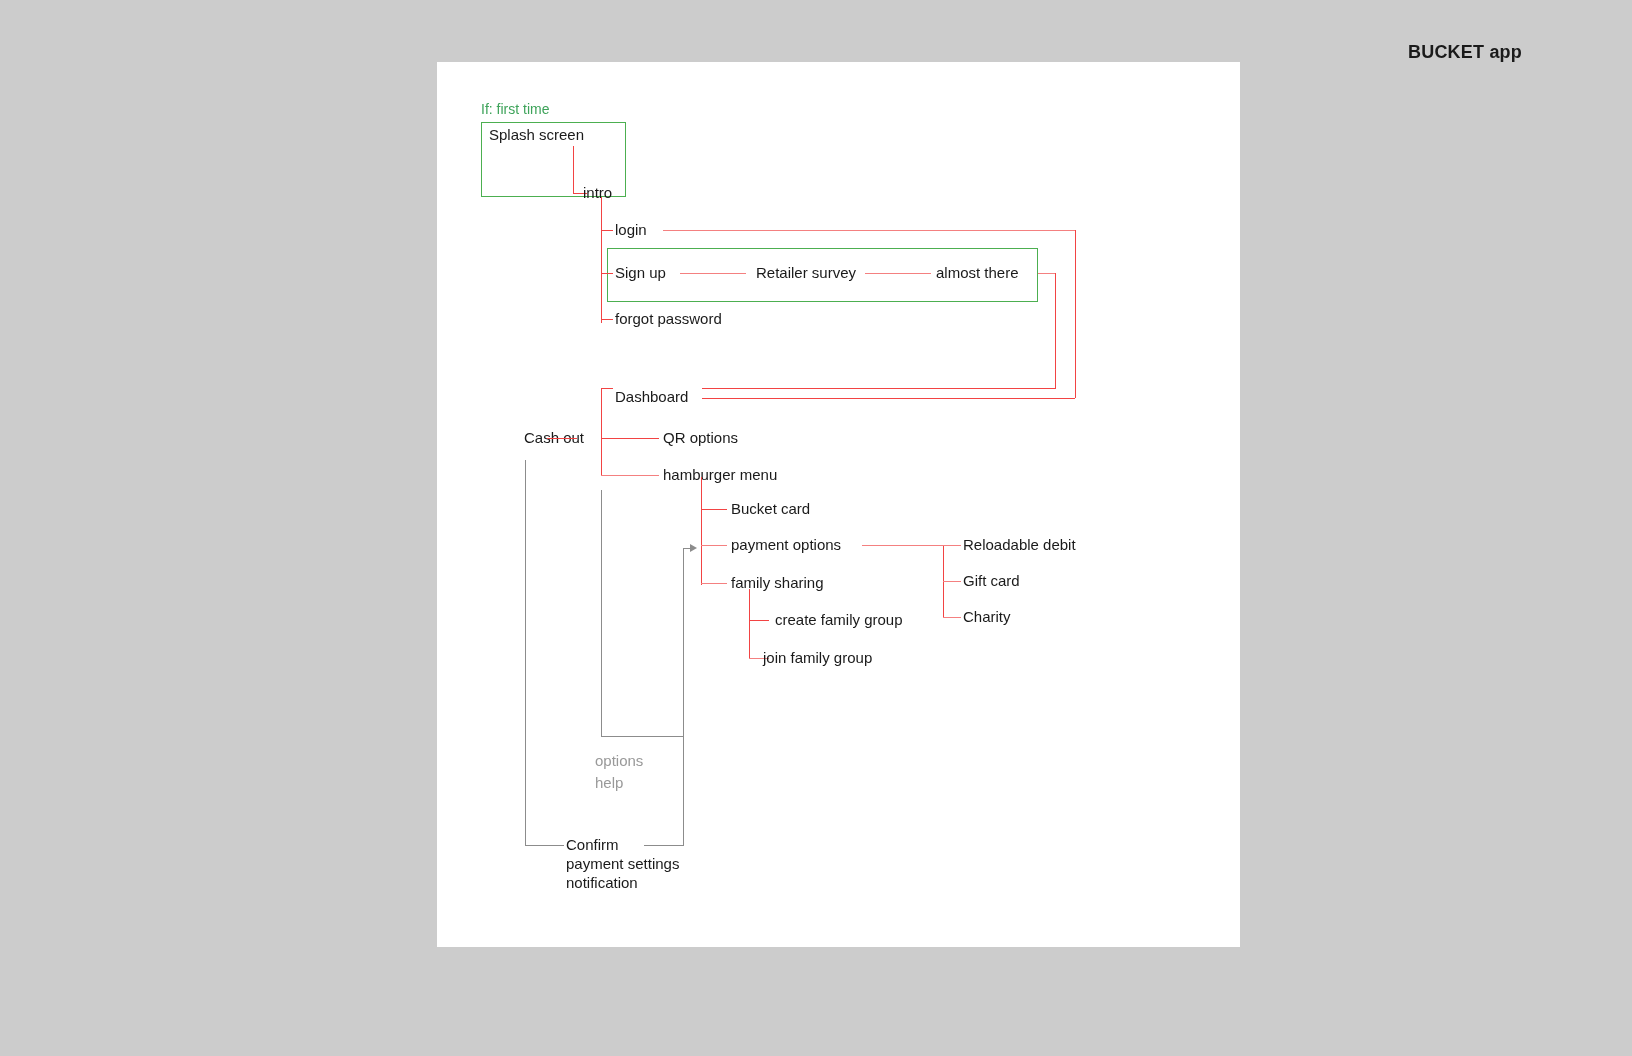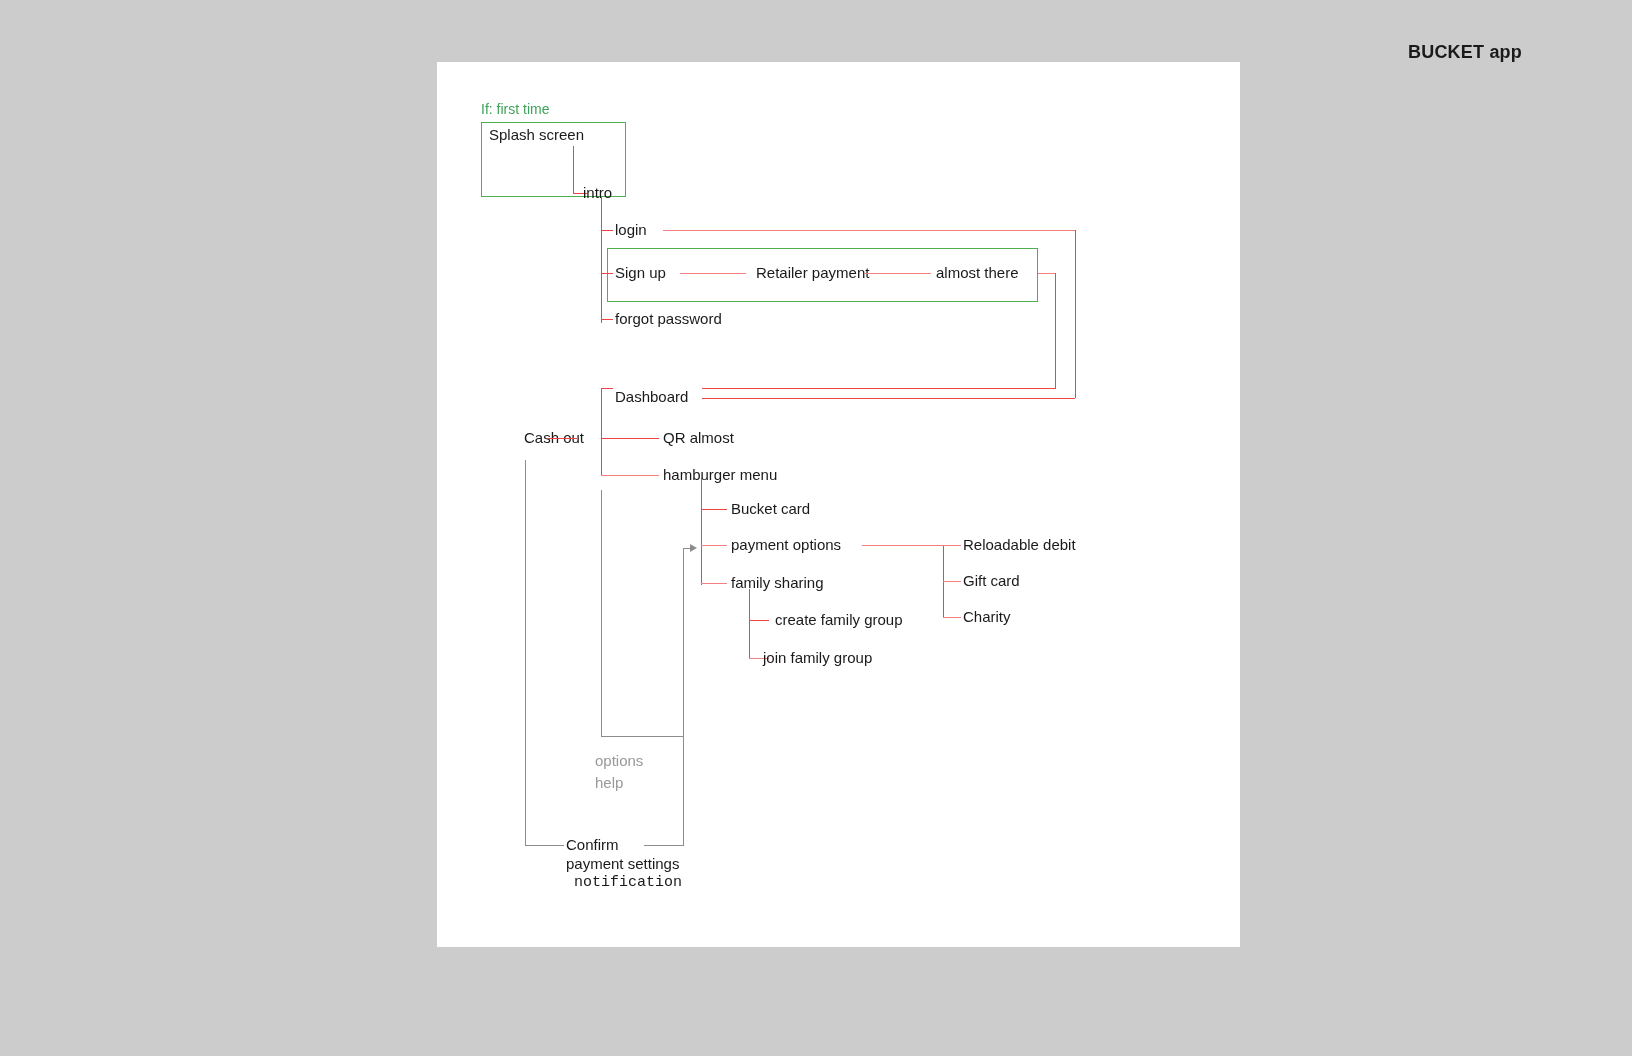--- a/index.html
+++ b/index.html
@@ -78,39 +78,39 @@
   <div class="hline" style="left:164px;top:168px;width:12px;"></div>
   <div class="node" style="left:178px;top:159px;">login</div>
   <div class="hline soft" style="left:226px;top:168px;width:412px;"></div>
   <div class="vline" style="left:638px;top:168px;height:168px;"></div>
   <div class="hline" style="left:265px;top:336px;width:373px;"></div>
 
   <div class="gbox" style="left:170px;top:186px;width:431px;height:54px;"></div>
   <div class="hline" style="left:164px;top:211px;width:12px;"></div>
   <div class="node" style="left:178px;top:202px;">Sign up</div>
   <div class="hline soft" style="left:243px;top:211px;width:66px;"></div>
-  <div class="node" style="left:319px;top:202px;">Retailer payment</div>
+  <div class="node" style="left:319px;top:202px;">Retailer survey</div>
   <div class="hline soft" style="left:428px;top:211px;width:66px;"></div>
   <div class="node" style="left:499px;top:202px;">almost there</div>
   <div class="hline soft" style="left:601px;top:211px;width:18px;"></div>
   <div class="vline" style="left:618px;top:211px;height:115px;"></div>
   <div class="hline" style="left:265px;top:326px;width:354px;"></div>
 
   <div class="hline" style="left:164px;top:257px;width:12px;"></div>
   <div class="node" style="left:178px;top:248px;">forgot password</div>
 
   <div class="vline" style="left:164px;top:326px;height:88px;"></div>
   <div class="hline" style="left:164px;top:326px;width:12px;"></div>
   <div class="node" style="left:178px;top:326px;">Dashboard</div>
 
   <div class="node" style="left:44px;top:367px;margin-left:43px;">Cash out</div>
   <div class="hline" style="left:110px;top:376px;width:30px;"></div>
 
   <div class="hline" style="left:164px;top:376px;width:58px;"></div>
-  <div class="node" style="left:226px;top:367px;">QR almost</div>
+  <div class="node" style="left:226px;top:367px;">QR options</div>
 
   <div class="hline soft" style="left:164px;top:413px;width:58px;"></div>
   <div class="node" style="left:226px;top:404px;">hamburger menu</div>
 
   <div class="vline" style="left:264px;top:415px;height:108px;"></div>
 
   <div class="hline" style="left:264px;top:447px;width:26px;"></div>
   <div class="node" style="left:294px;top:438px;">Bucket card</div>
 
   <div class="hline soft" style="left:264px;top:483px;width:26px;"></div>
@@ -144,15 +144,15 @@
   <div class="arrowhead" style="left:253px;top:482px;"></div>
 
   <div class="node gray" style="left:158px;top:690px;">options</div>
   <div class="node gray" style="left:158px;top:712px;">help</div>
 
   <div class="gvline" style="left:246px;top:674px;height:109px;"></div>
   <div class="ghline" style="left:207px;top:783px;width:40px;"></div>
 
   <div class="node" style="left:129px;top:774px;">Confirm</div>
   <div class="node" style="left:129px;top:793px;">payment settings</div>
-  <div class="node" style="left:137px;top:812px;font-family:Liberation Mono, monospace;">notification</div>
+  <div class="node" style="left:129px;top:812px;">notification</div>
 
 </div>
 
 </body></html>

